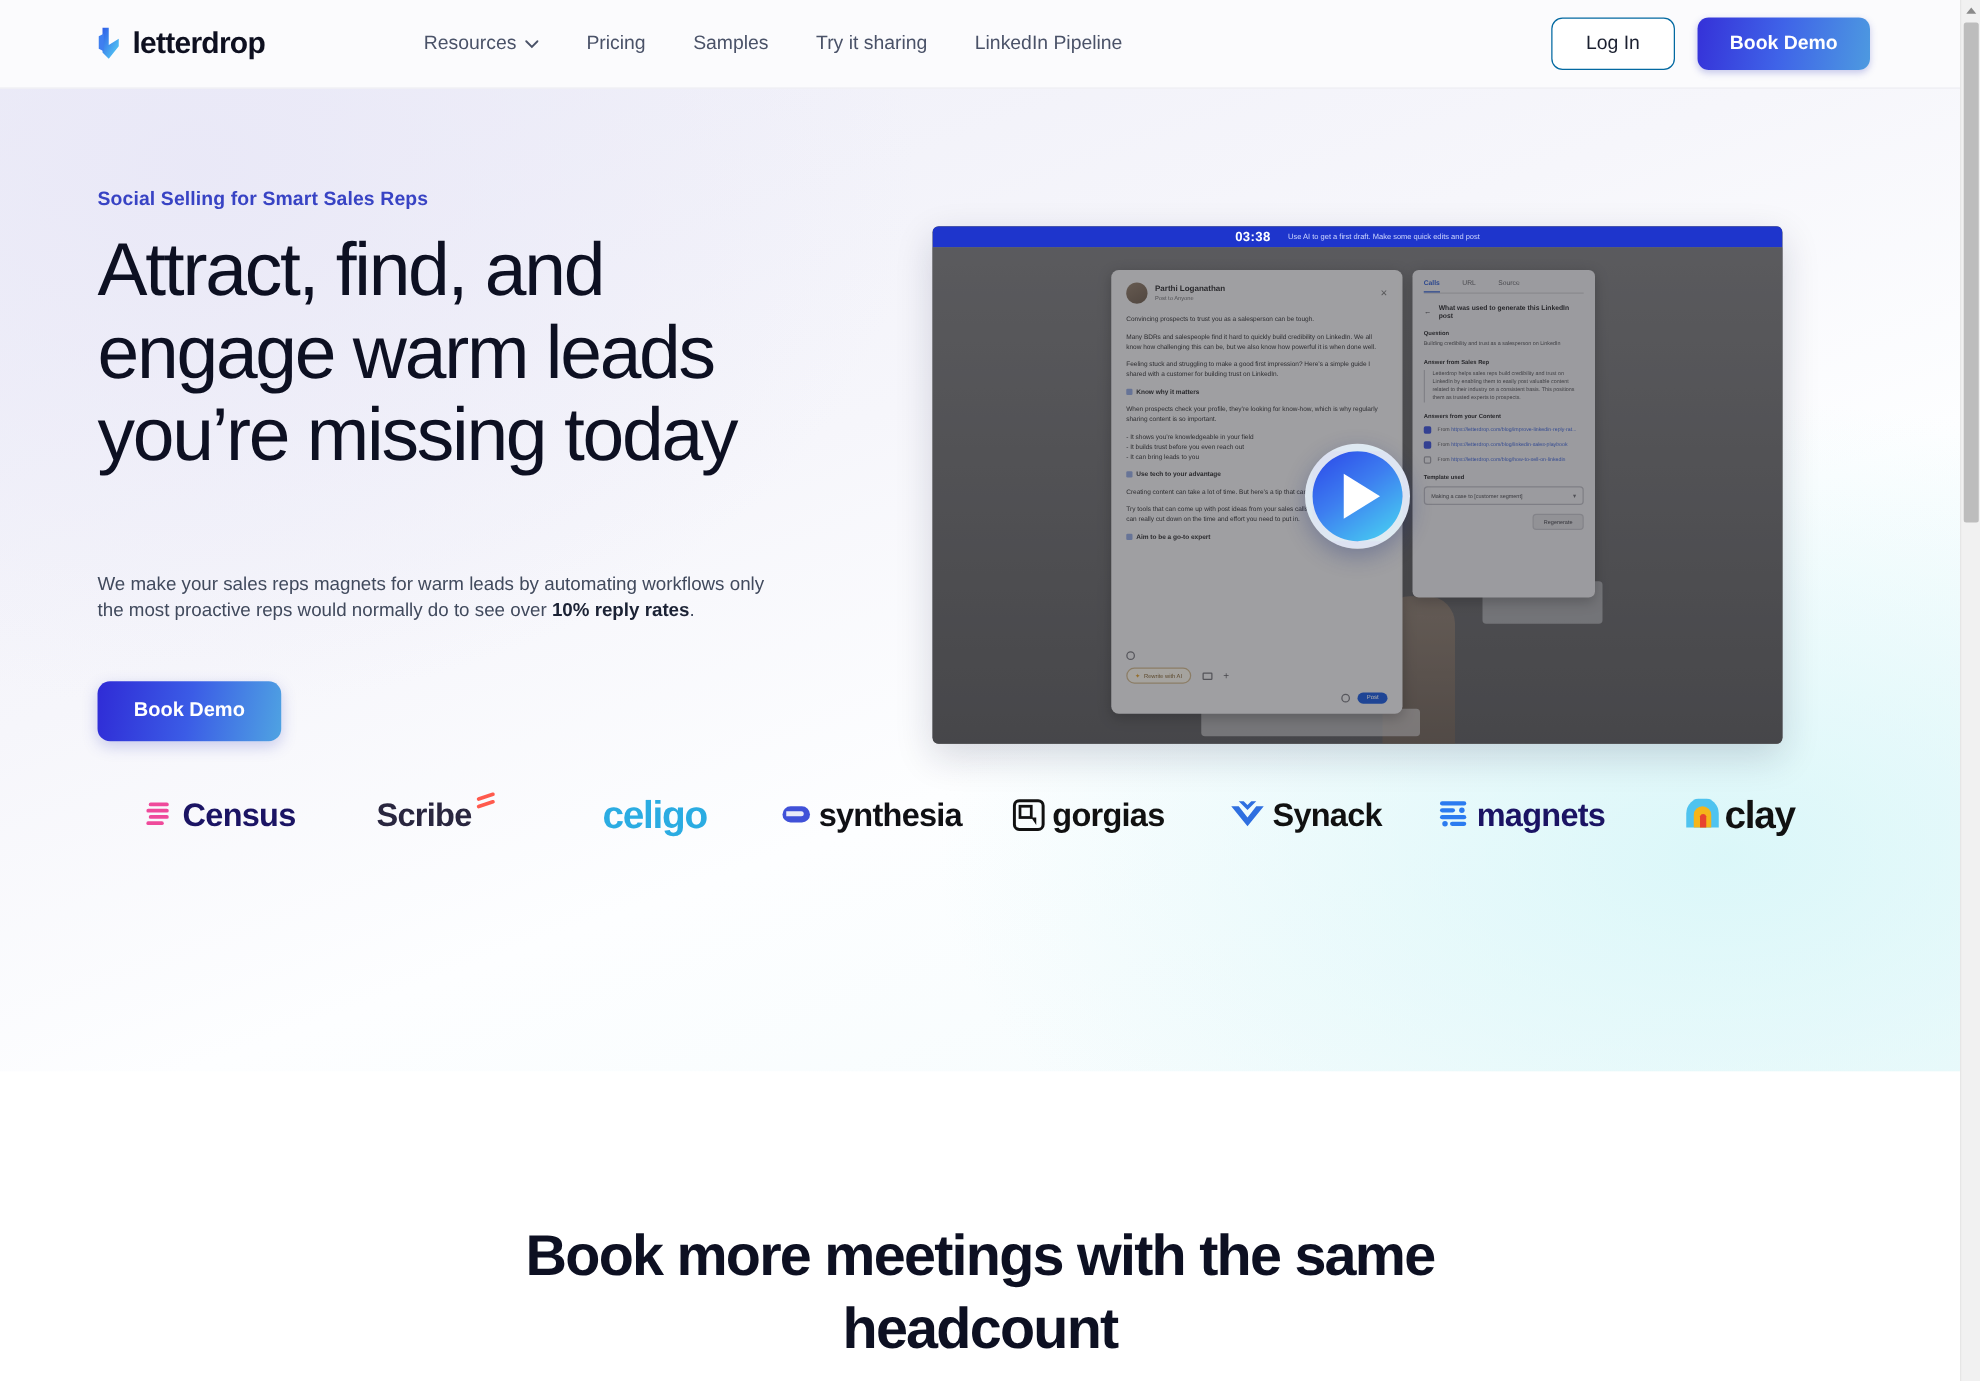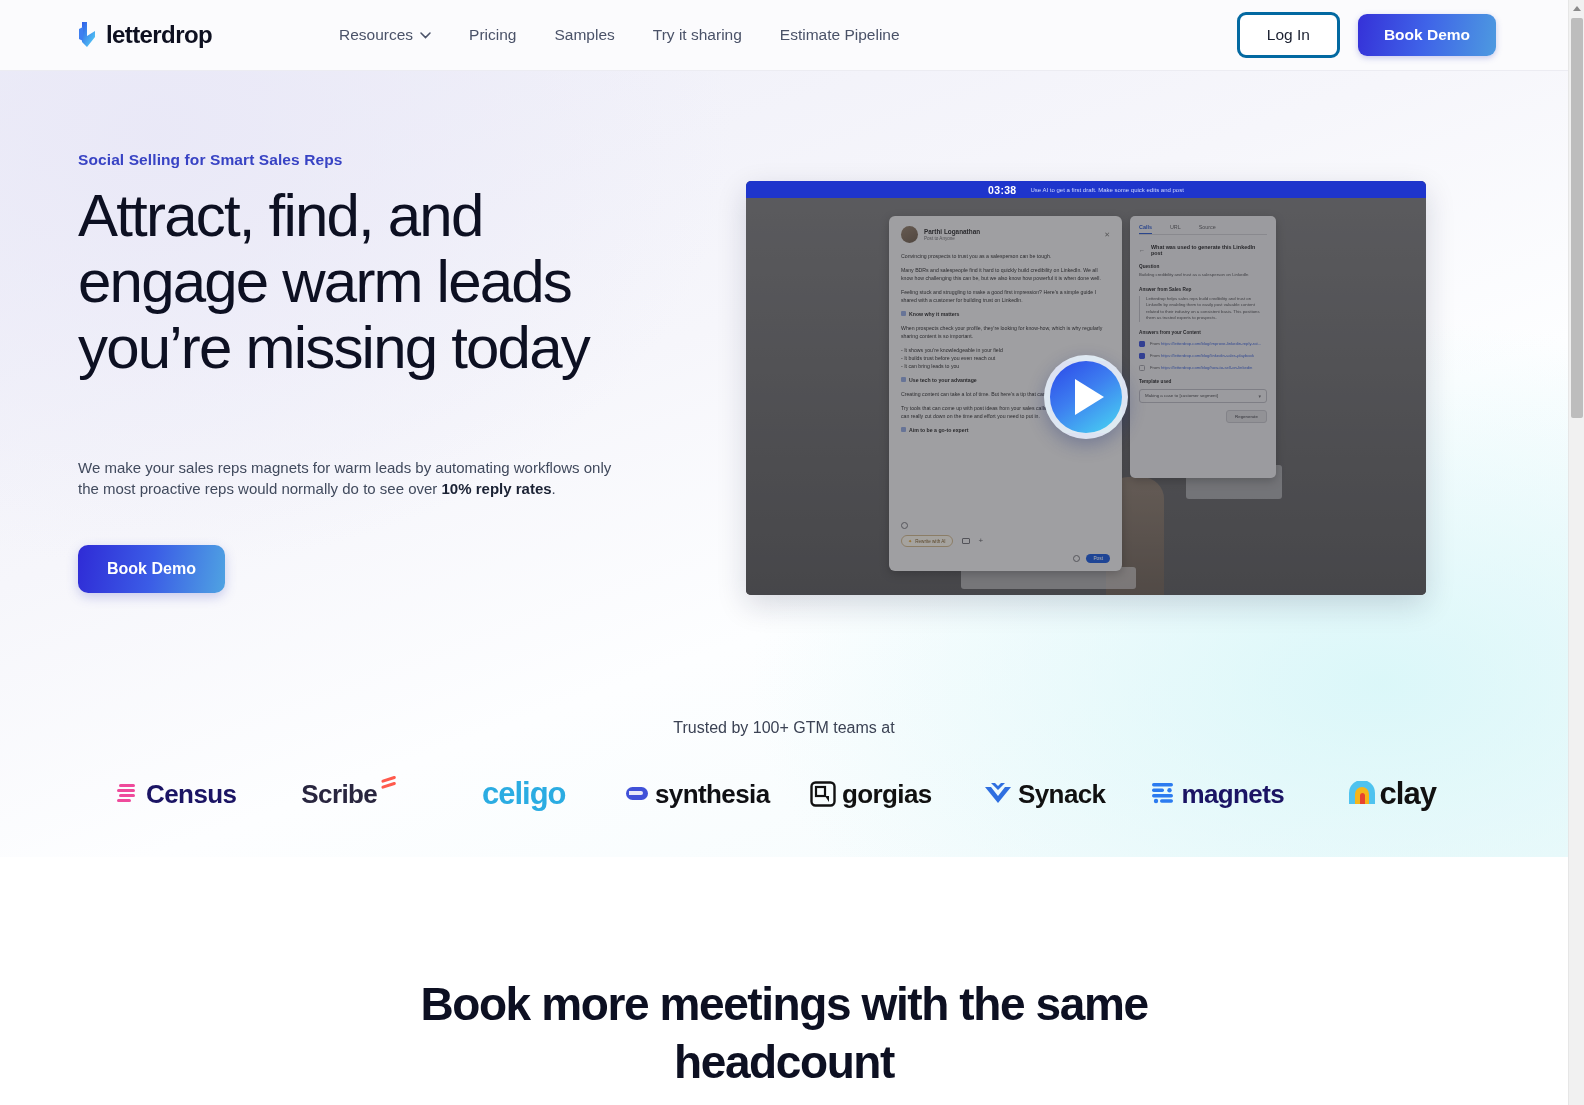--- a/index.html
+++ b/index.html
@@ -69,21 +69,21 @@
   }
   .caret {
     width: 11px; height: 7px; display: block;
   }
   .header-right {
     margin-left: auto; display: flex; align-items: center; gap: 18px;
   }
   .btn-login {
     font-size: 15.5px; color: #1b2030;
     background: #ffffff;
-    border: 3px solid #0369a1;
+    border: 1px solid #0369a1;
     border-radius: 9px;
     padding: 11px 27px; cursor: pointer;
   }
   .btn-demo-top {
     font-size: 15.5px; font-weight: 600; color: #ffffff;
     background: linear-gradient(100deg, #3531d8 0%, #3f63e8 48%, #4d9ae0 100%);
     border: none; border-radius: 9px;
     padding: 12px 26px; cursor: pointer;
     box-shadow: 0 2px 6px rgba(60,70,190,.28);
   }
@@ -277,21 +277,21 @@
       <div class="nav-item">
         <span>Pricing</span>
       </div>
       <div class="nav-item">
         <span>Samples</span>
       </div>
       <div class="nav-item">
         <span>Try it sharing</span>
       </div>
       <div class="nav-item">
-        <span>Estimate Pipeline</span>
+        <span>LinkedIn Pipeline</span>
       </div>
     </nav>
 
     <div class="header-right">
       <button class="btn-login">Log In</button>
       <button class="btn-demo-top">Book Demo</button>
     </div>
   </header>
 
   <section class="hero">
@@ -408,21 +408,20 @@
           </div>
 
           <div class="v-shade"></div>
           <div class="play-btn">
             <div class="play-tri"></div>
           </div>
         </div>
       </div>
     </div>
 
-    <div class="trusted" style="margin-top:108px">Trusted by 100+ GTM teams at</div>
 
     <div class="logos">
 
       <div class="logo-cell">
         <svg width="22" height="26" viewBox="0 0 22 26">
           <rect x="2" y="3" width="16" height="3" rx="1.5" fill="#ef4a9b"></rect>
           <rect x="0" y="8" width="18" height="3" rx="1.5" fill="#ef4a9b"></rect>
           <rect x="2" y="13" width="16" height="3" rx="1.5" fill="#ef4a9b"></rect>
           <rect x="0" y="18" width="14" height="3" rx="1.5" fill="#ef4a9b"></rect>
         </svg>

